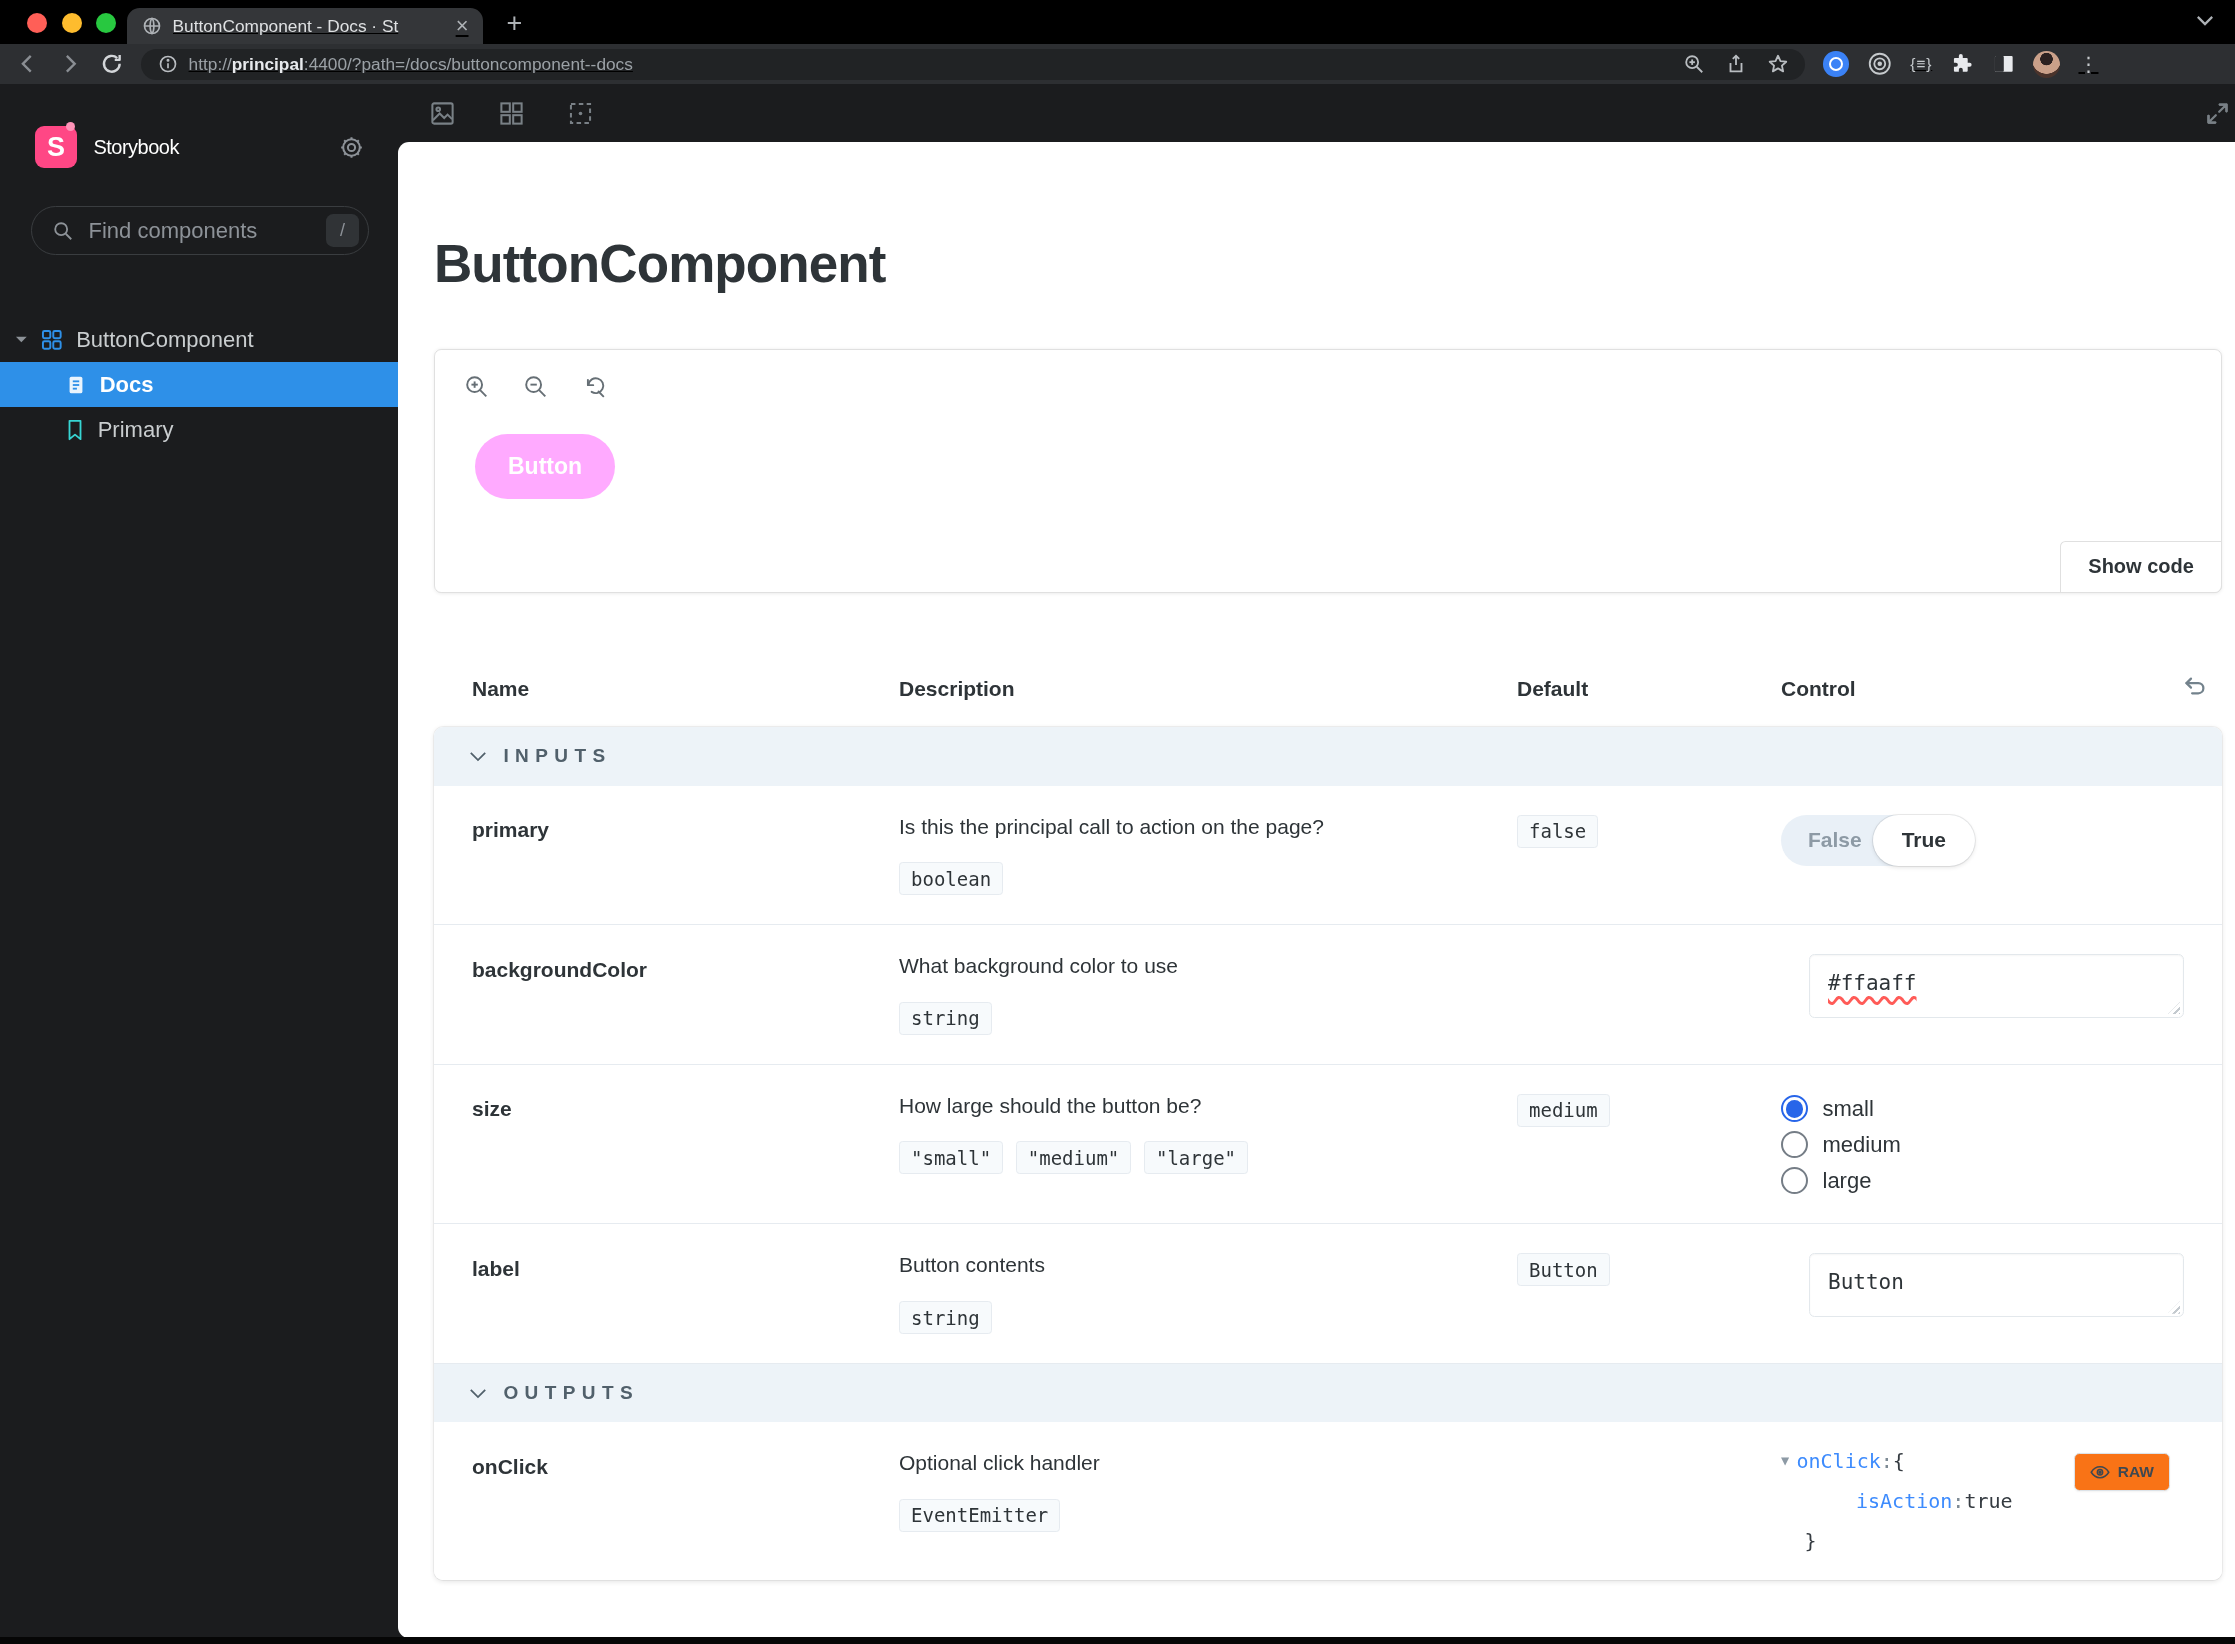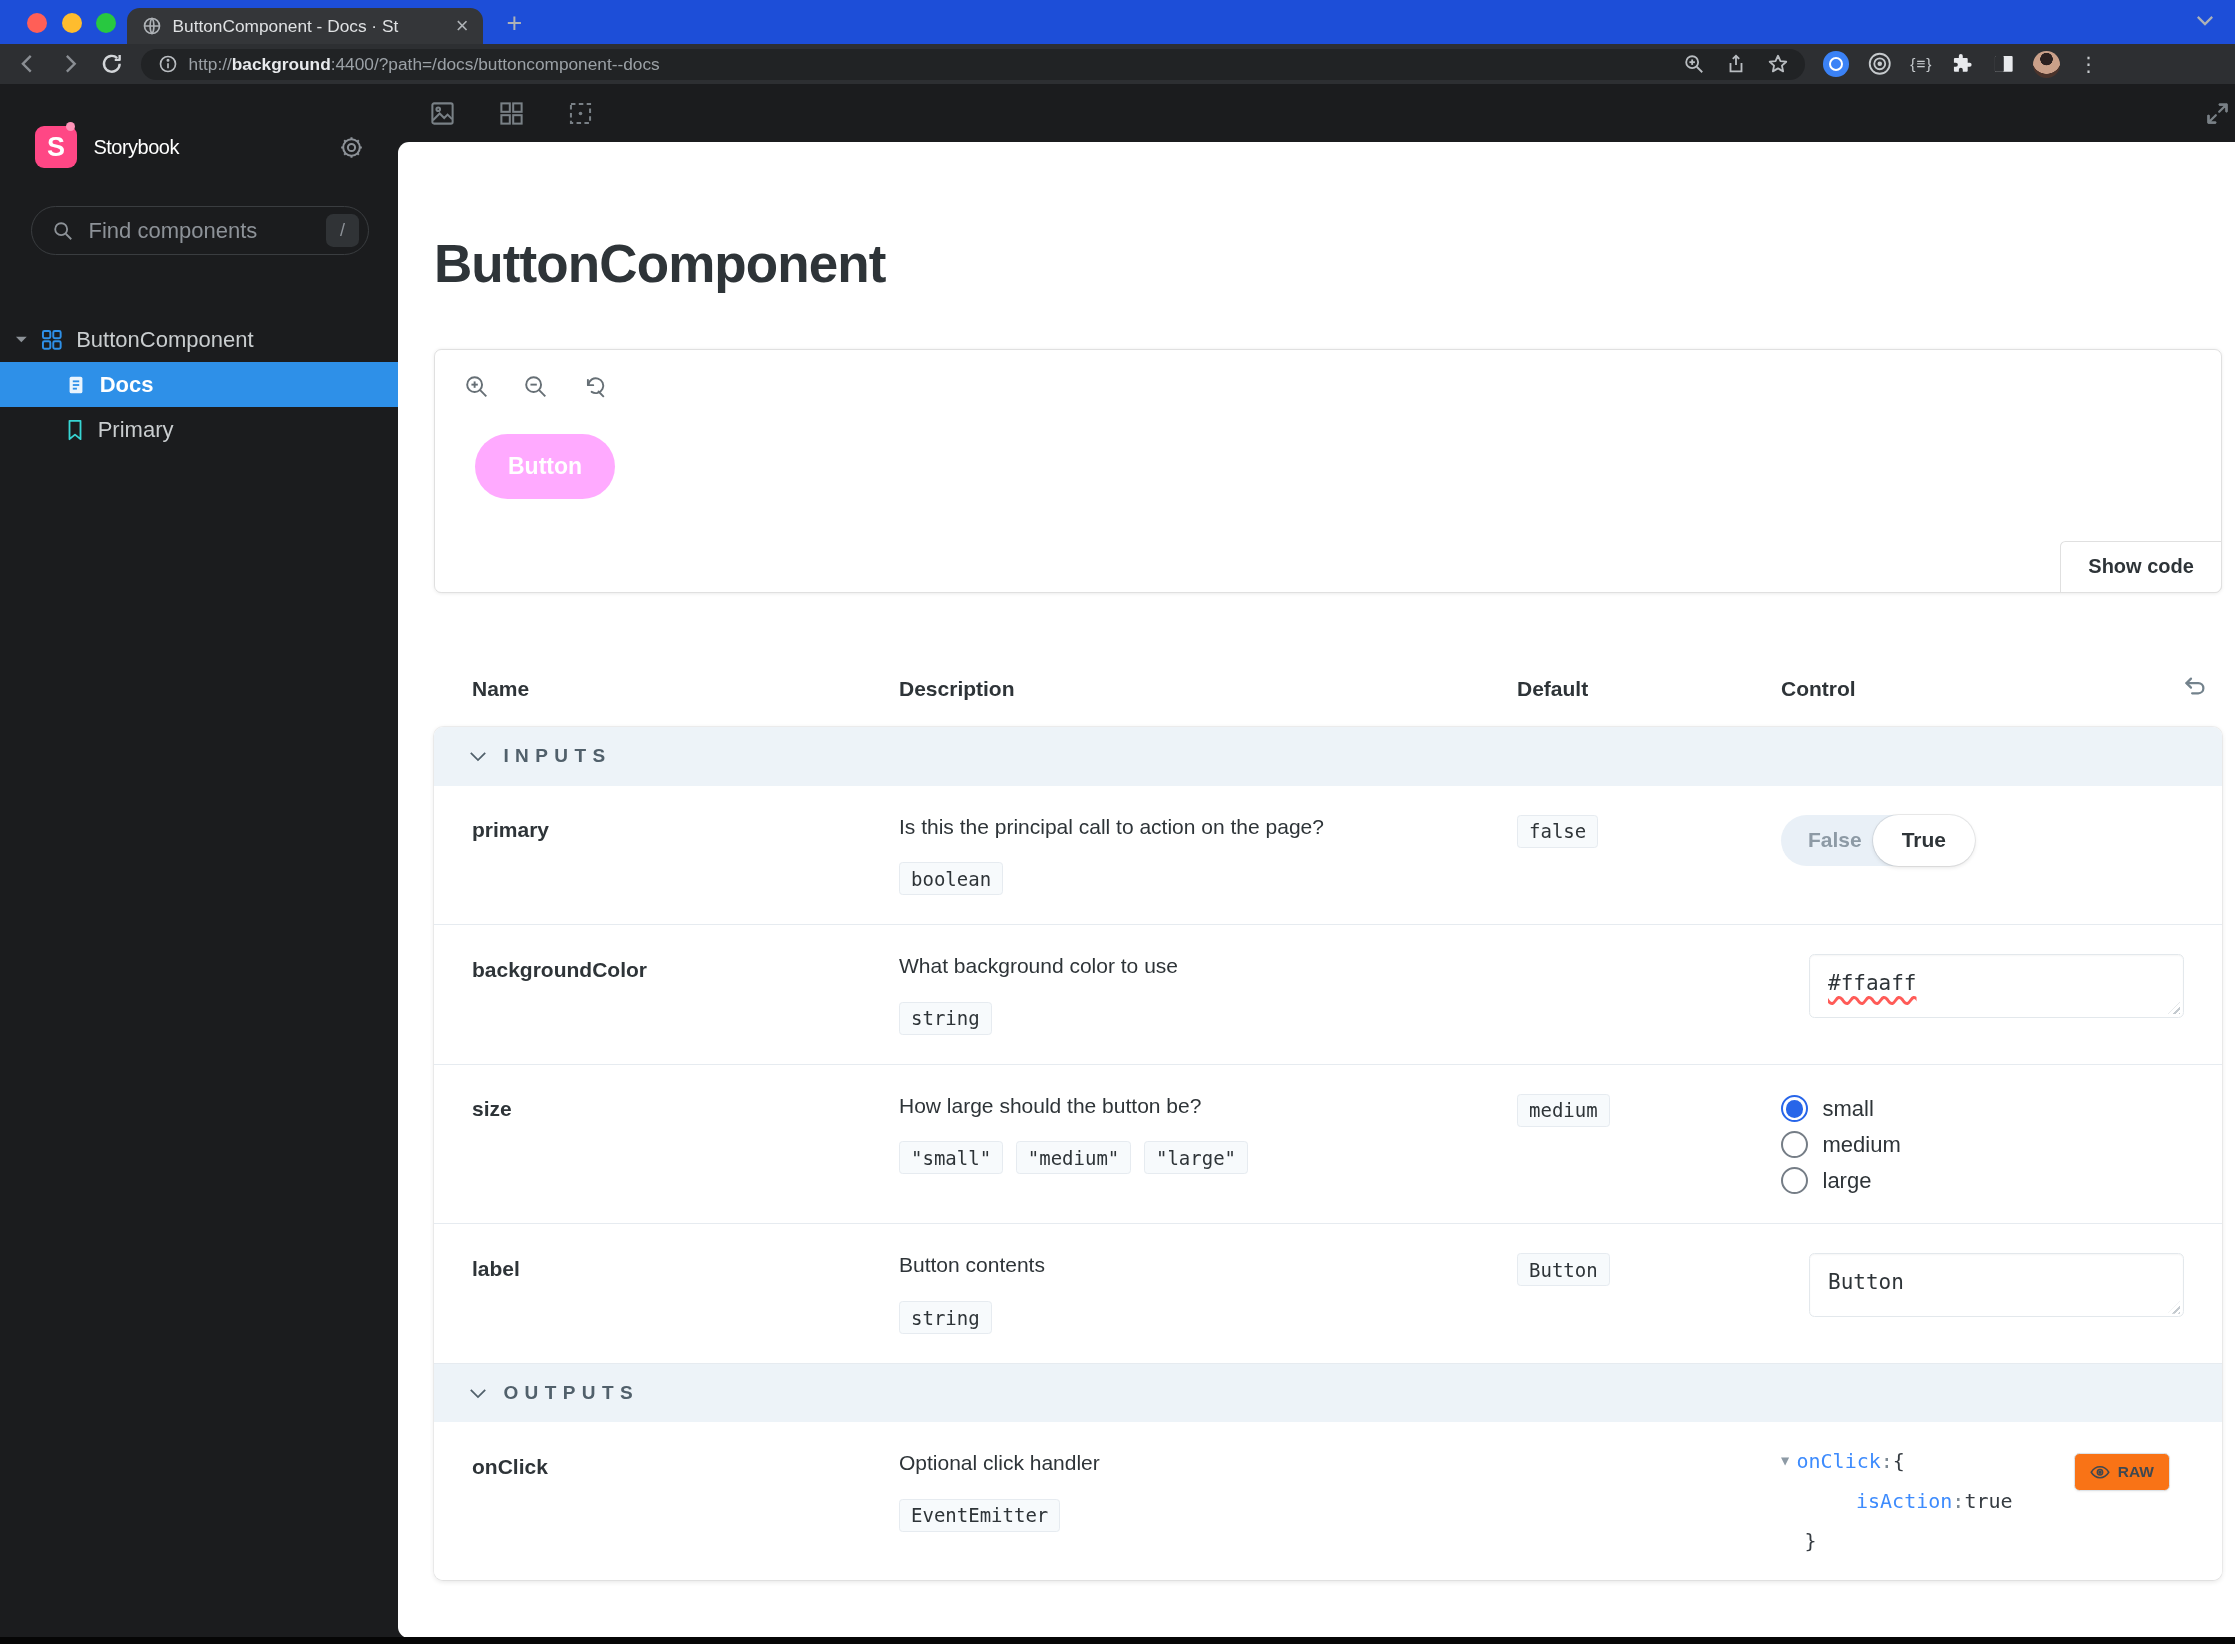--- a/index.html
+++ b/index.html
@@ -1,21 +1,21 @@
 <!DOCTYPE html>
 <html style="font-size:14.5px"><head>
 <meta charset="utf-8">
 <style>
   * { margin:0; padding:0; box-sizing:border-box; }
   html,body { width:2236px; height:1645px; overflow:hidden; background:#fff;
     font-family:"Liberation Sans","DejaVu Sans",sans-serif; }
   .mono { font-family:"DejaVu Sans Mono","Liberation Mono",monospace;margin-left:28px; }
 
   
-  .chrome { height:84px; background:#1d4ed8; }
+  .chrome { height:84px; background:#000000;text-decoration:underline; }
   .tabstrip { height:44px; display:flex; align-items:flex-end; position:relative; }
   .traffic { display:flex; gap:14.5px; align-items:center; position:absolute; left:27px; top:12.7px; }
   .dot { width:20px; height:20px; border-radius:50%; }
   .dot.red{background:#ff5f57}.dot.yellow{background:#febc2e}.dot.green{background:#28c840}
   .tab { margin-left:127px; width:356px; height:36px; background:#343639; border-radius:12.7px 12.7px 0 0;
          display:flex; align-items:center; gap:11px; padding:0 14.5px; color:#dfe1e3; }
   .tab-title { font-size:17.3px; white-space:nowrap; overflow:hidden; text-overflow:ellipsis; flex:1; }
   .tab-close { color:#aeb2b6; font-size:22px; line-height:1; }
   .newtab { color:#aeb2b6; font-size:27px; margin-left:23.6px; padding-bottom:5.5px; }
   .tab-overflow { position:absolute; right:22px; top:14.5px; color:#aeb2b6; }
@@ -174,21 +174,21 @@
       </svg>
     </span>
     <div class="urlpill">
       <span>
         <svg width="20" height="20" viewBox="0 0 24 24" fill="none" stroke="#b9bdc1" stroke-width="2">
           <circle cx="12" cy="12" r="9"></circle>
             <line x1="12" y1="11" x2="12" y2="17"></line>
             <circle cx="12" cy="7.5" r="0.8" fill="#b9bdc1"></circle>
         </svg>
       </span>
-      <span class="url-text"><span>http://</span><b>background</b><span>:4400/?path=/docs/buttoncomponent--docs</span></span>
+      <span class="url-text"><span>http://</span><b>principal</b><span>:4400/?path=/docs/buttoncomponent--docs</span></span>
       <span class="pill-icons">
         <span>
           <svg width="22" height="22" viewBox="0 0 24 24" fill="none" stroke="#b9bdc1" stroke-width="2">
             <circle cx="10" cy="10" r="6.5"></circle>
               <line x1="15" y1="15" x2="21" y2="21"></line>
               <line x1="7" y1="10" x2="13" y2="10"></line>
               <line x1="10" y1="7" x2="10" y2="13"></line>
           </svg>
         </span>
         <span>

